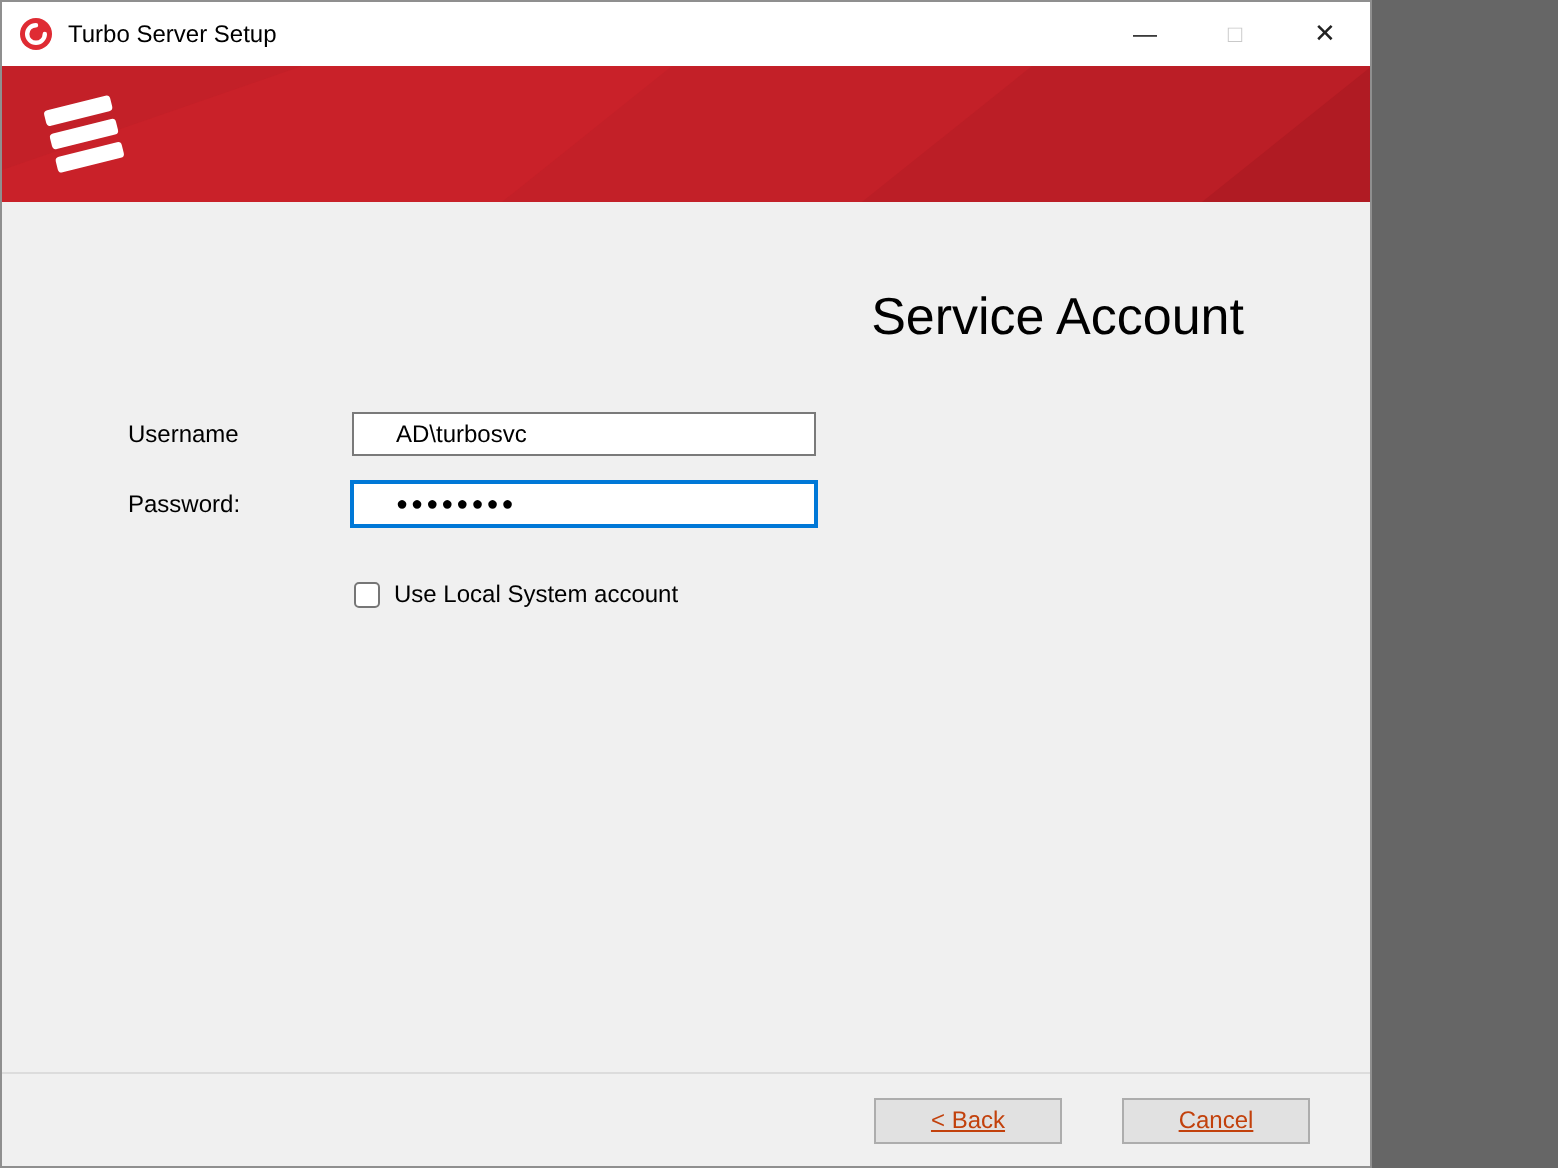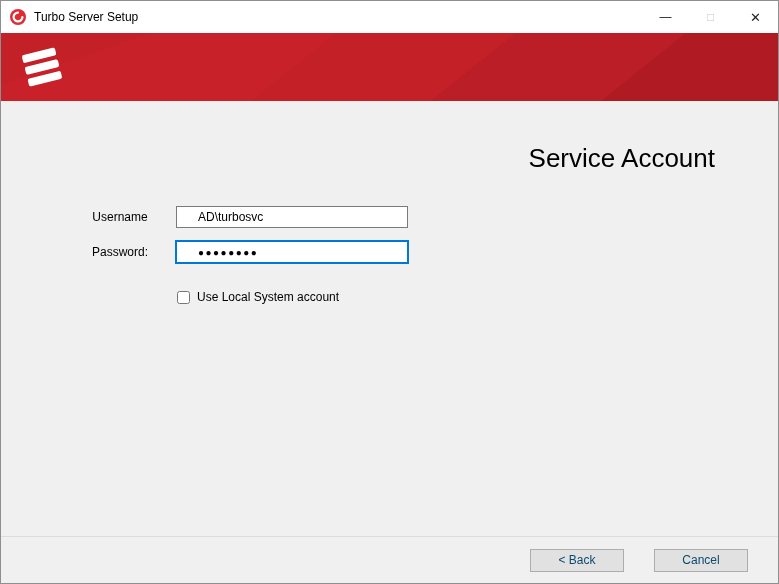--- a/index.html
+++ b/index.html
@@ -1,19 +1,19 @@
 <!DOCTYPE html>
 <html><head>
 <meta charset="utf-8">
 <style>
   html,body{margin:0;padding:0;background:#666;}
   *{box-sizing:border-box;}
   .window{
     position:relative;
-    width:779px;height:584px;
+    width:686px;height:584px;
     background:#f0f0f0;
     border:1px solid #8f8f8f;
     font-family:"Liberation Sans","DejaVu Sans",sans-serif;
     color:#000;
     overflow:hidden;
   }
   
   .titlebar{
     height:32px;background:#ffffff;
     display:flex;align-items:center;
@@ -38,21 +38,21 @@
     margin-top:42px;
     font-size:26px;font-weight:400;letter-spacing:0;text-align:right;
   }
   .description{
     margin-top:36px;
     width:622px;
     font-size:12px;line-height:16px;
   }
   .form{margin-top:32px;}
   .form-row{display:flex;align-items:center;margin-bottom:13px;}
-  .form-row .lbl{width:112px;font-size:12px;flex:0 0 auto;text-align:center;}
+  .form-row .lbl{width:112px;font-size:12px;flex:0 0 auto;}
   .txt{
     width:232px;height:22px;
     border:1px solid #7a7a7a;background:#fff;
     font-family:"Liberation Sans","DejaVu Sans",sans-serif;
     font-size:12px;padding:2px 21px;outline:none;
   }
   .txt.focused{
     border:1px solid #0078d7;
     box-shadow:0 0 0 1px #0078d7;
   }
@@ -67,23 +67,24 @@
     position:absolute;left:0;right:0;bottom:0;height:47px;
     border-top:1px solid #dcdcdc;
     background:#f0f0f0;
     display:flex;align-items:center;justify-content:flex-end;
     padding-right:30px;
   }
   .btn{
     width:94px;height:23px;
     background:#e1e1e1;border:1px solid #adadad;
     font-family:"Liberation Sans","DejaVu Sans",sans-serif;
-    font-size:12px;color:#0c4a6e;
+    font-size:12px;color:#c2410c;
     display:flex;align-items:center;justify-content:center;
     cursor:default;
+    text-decoration:underline;
   }
   .btn + .btn{margin-left:7px;}
   .btn.default{
     border:1px solid #0078d7;
     box-shadow:inset 0 0 0 1px #0078d7;
     background:#e5f1fb00;
   }
   .btn.cancel{margin-left:30px;}
 </style>
 </head>

